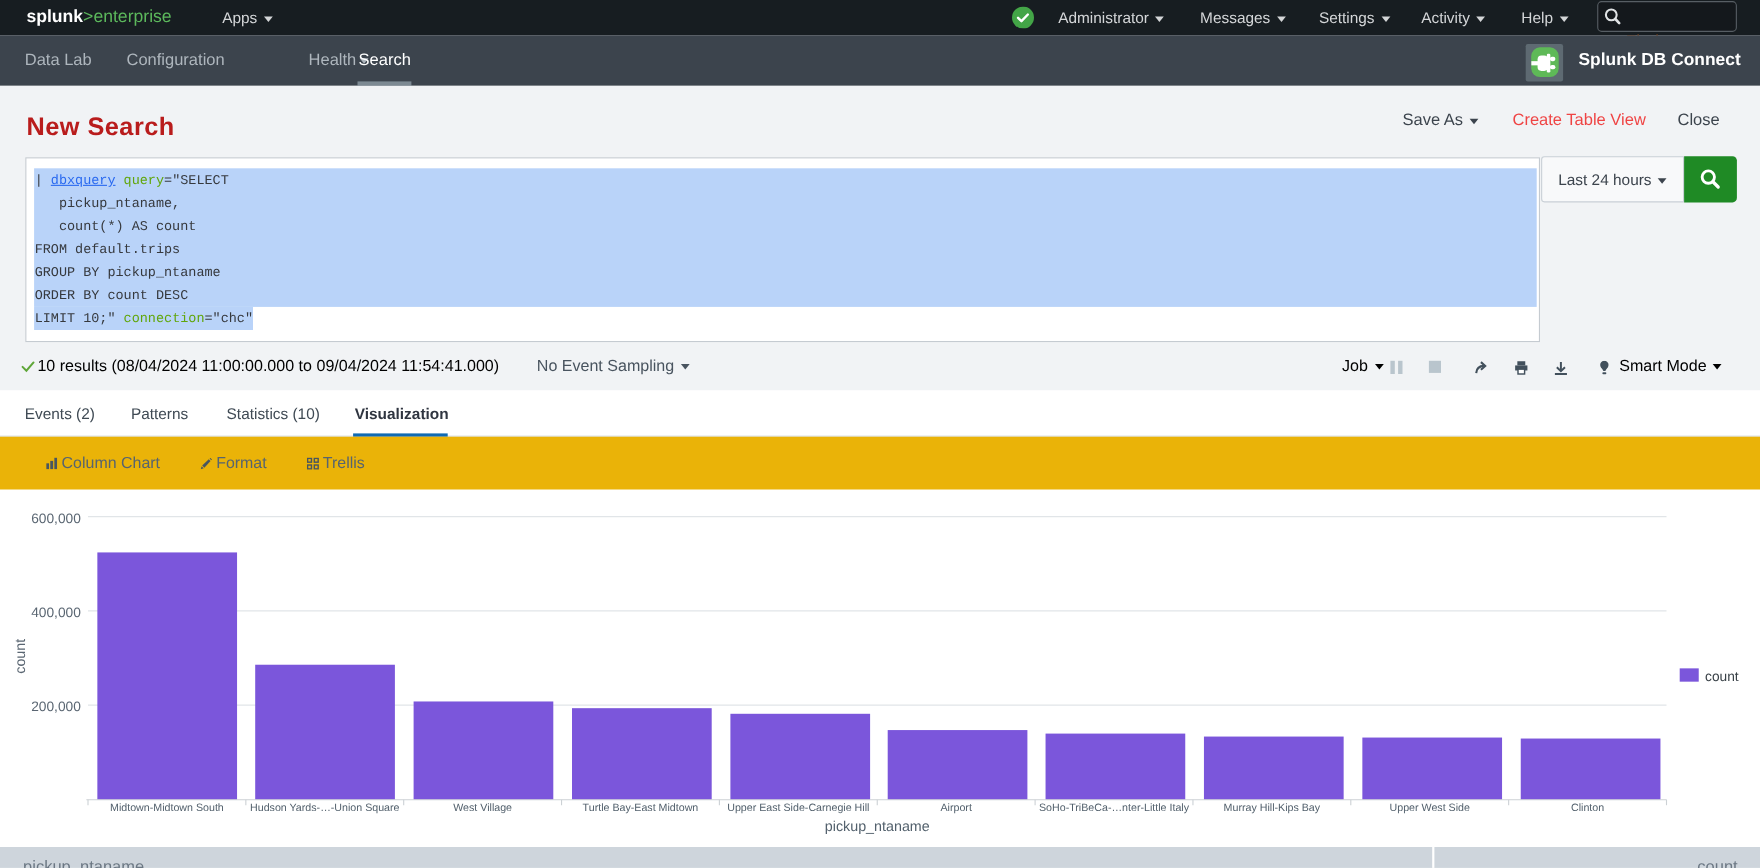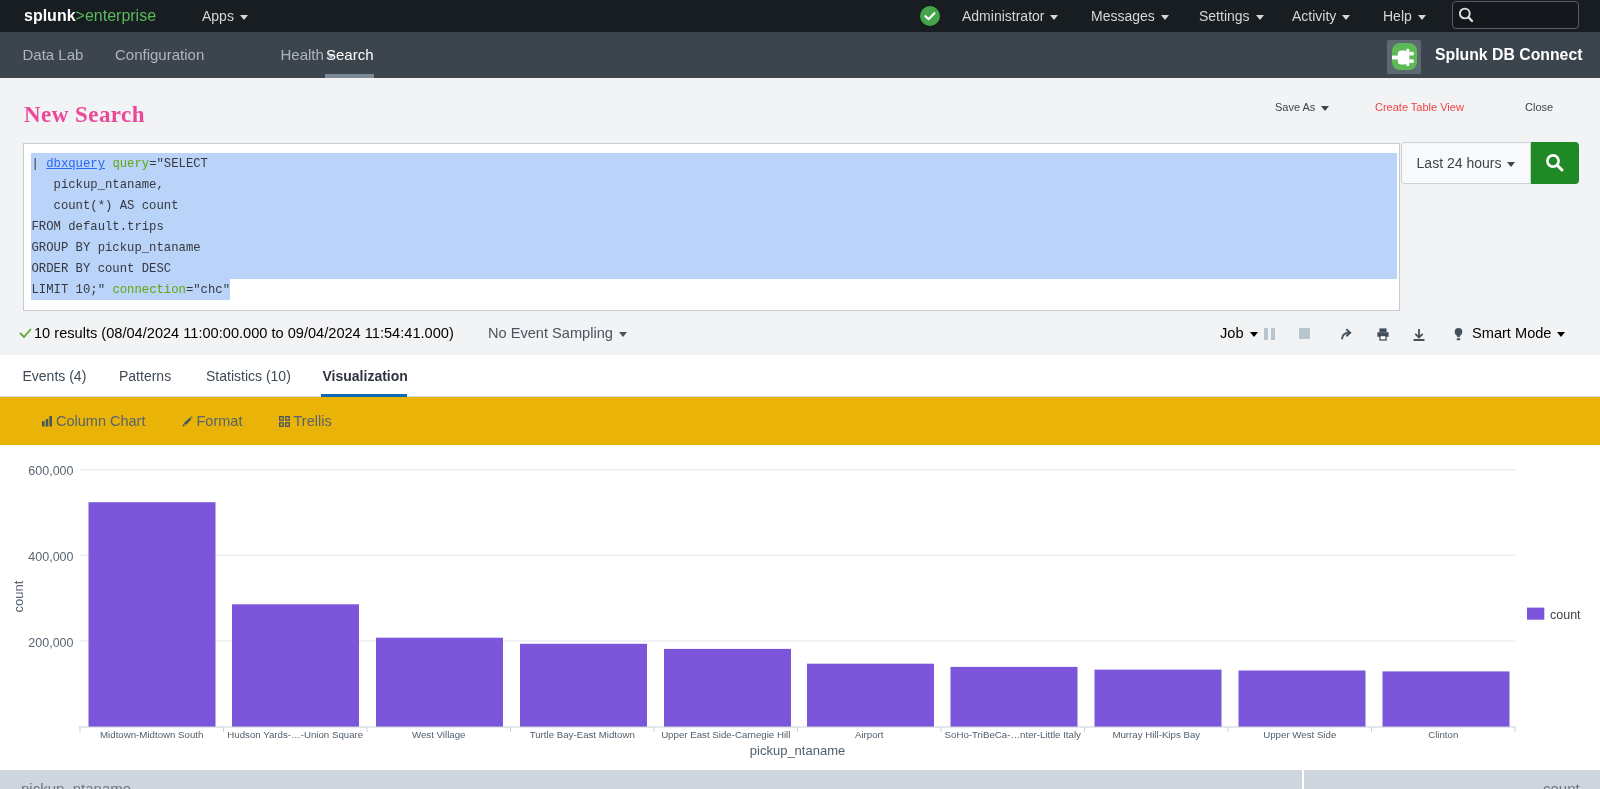--- a/index.html
+++ b/index.html
@@ -9,22 +9,22 @@
 
 .caret { display:inline-block; width:0; height:0; border-left:4.5px solid transparent; border-right:4.5px solid transparent; border-top:5px solid currentColor; vertical-align:middle; margin-left:6px; }
 
 .topbar { left:0; top:0; width:1600px; height:32px; background:#171d21; }
 .topbar .item { position:absolute; top:0; height:32px; line-height:32px; font-size:14px; color:#d4d6d8; white-space:nowrap; }
 
 .appbar { left:0; top:32px; width:1600px; height:46px; background:#3c444d; }
 .appbar .item { position:absolute; top:0; height:46px; line-height:46px; font-size:15px; color:#aeb6bd; white-space:nowrap; }
 
 .grayzone { left:0; top:78px; width:1600px; height:277px; background:#f1f3f5; }
-h1.newsearch { position:absolute; left:24px; top:102px; font-size:23px; font-weight:700; color:#ec4899; letter-spacing:0.45px;font-family:Liberation Serif, serif; }
-.hlink { position:absolute; top:101px; font-size:11px; color:#3c444d; white-space:nowrap;text-align:right; }
+h1.newsearch { position:absolute; left:24px; top:102px; font-size:23px; font-weight:700; color:#b91c1c; letter-spacing:0.45px; }
+.hlink { position:absolute; top:101px; font-size:15px; color:#3c444d; white-space:nowrap;text-align:right; }
 
 .searchbox { position:absolute; left:23px; top:143px; width:1377px; height:168px; background:#fff; border:1px solid #c5cbd1; }
 .sel1 { position:absolute; left:7px; top:9px; width:1366px; height:126px; background:#b9d3f9; }
 .sel2 { position:absolute; left:7px; top:135px; width:199px; height:21px; background:#b9d3f9; }
 .query { position:absolute; left:7.5px; top:10px; font-family:"Liberation Mono", monospace; font-size:12.25px; line-height:21px; color:#36393e; white-space:pre; }
 .kb { color:#2a6af0;text-decoration:underline; } .kg { color:#61a60b; }
 
 .timepicker { position:absolute; left:1401px; top:142px; width:130px; height:42px; background:#f8f9fa; border:1px solid #c9d0d6; border-radius:3px 0 0 3px; text-align:center; line-height:40px; font-size:14px; color:#3c444d; }
 .searchbtn { position:absolute; left:1531px; top:142px; width:48px; height:42px; background:#1f8a25; border-radius:0 4px 4px 0; }
 
@@ -144,21 +144,21 @@
 
     <svg class="abs" style="left:1454px; top:16px;" width="9" height="13" viewBox="0 0 9 13">
         <circle cx="4.5" cy="3.8" r="3.8" fill="#42505c"></circle>
         <polygon points="1.6,5.6 7.4,5.6 5.4,9.2 3.6,9.2" fill="#42505c"></polygon>
         <rect x="2.7" y="10.3" width="3.6" height="1.9" rx="0.8" fill="#42505c"></rect>
       </svg>
     <div class="it" style="left:1472px;">Smart Mode<span class="caret"></span></div>
   </div>
 
   <div class="tabsrow">
-    <div class="tab" style="left:22.5px;">Events (4)</div>
+    <div class="tab" style="left:22.5px;">Events (2)</div>
     <div class="tab" style="left:119px;">Patterns</div>
     <div class="tab" style="left:206px;">Statistics (10)</div>
     <div class="tab" style="left:322.5px; font-weight:700; color:#2f3540;">Visualization</div>
   </div>
   <div class="tabsel"></div>
 
   <div class="viztools">
     <svg class="abs" style="left:42px; top:19px;" width="10" height="10.5" viewBox="0 0 10 10.5">
         <rect x="0" y="5.2" width="2.6" height="5.3" fill="#49565f"></rect>
         <rect x="3.7" y="3" width="2.6" height="7.5" fill="#49565f"></rect>

